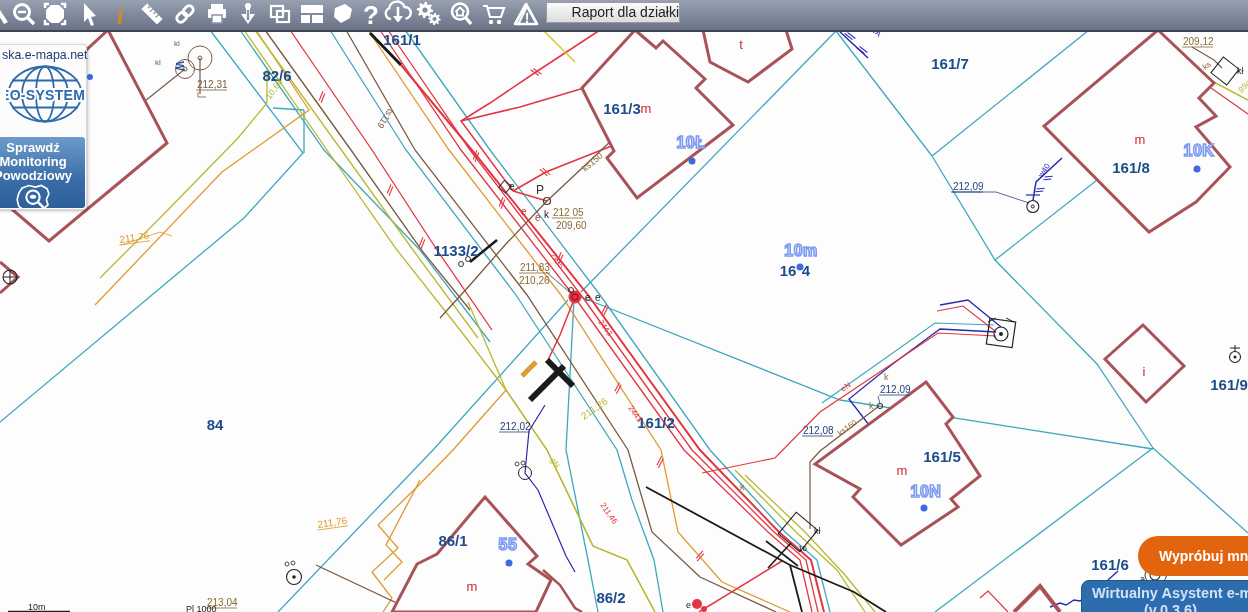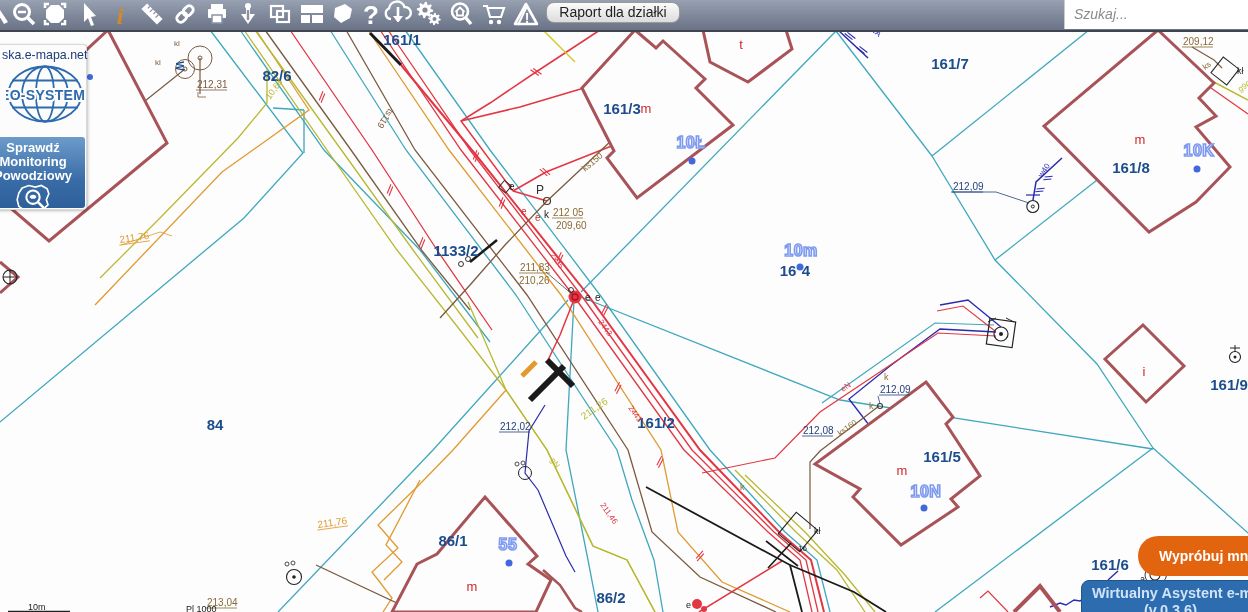--- a/index.html
+++ b/index.html
@@ -3,22 +3,22 @@
 <meta charset="utf-8">
 <style>
 html,body{margin:0;padding:0}
 body{font-family:"Liberation Sans",sans-serif}
 #wrap{position:relative;width:1248px;height:612px;overflow:hidden;background:#fdfdfd}
 #mapsvg{position:absolute;left:0;top:0}
 #toolbar{position:absolute;left:0;top:0;width:1248px;height:30px;
  background:linear-gradient(#98a1b1,#7e8799 55%,#6b7487);border-bottom:2px solid #3f444f}
 #tbicons{position:absolute;left:0;top:0;height:30px}
 #raport{position:absolute;left:546px;top:2px;width:132px;height:19px;
- background:linear-gradient(#fbfbfb,#dcdcdc);border:1px solid #9a9a9a;border-radius:8px;
- font-size:14px;color:#222;text-align:center;line-height:19px}
+ background:linear-gradient(#fbfbfb,#dcdcdc);border:1px solid #9a9a9a;border-radius:0;
+ font-size:14px;color:#222;text-align:right;line-height:19px}
 #searchbox{position:absolute;left:1064px;top:0;width:184px;height:29px;background:#fff;border-left:1px solid #ccc}
 #searchbox span{display:block;margin:6px 0 0 9px;font-size:14px;font-style:italic;color:#8a8a8a}
 #panel{position:absolute;left:-75px;top:44px;width:160px;height:164px;background:#fcfcfc;
  border:1px solid #d8d8d8;border-radius:4px;box-shadow:1px 1px 3px rgba(0,0,0,.25)}
 #panel .site{position:absolute;top:3px;left:76px;font-size:12.4px;font-weight:normal;color:#1d3d77;white-space:nowrap}
 #globe{position:absolute;left:80px;top:20px}
 #bluebox{position:absolute;left:55px;top:92px;width:104px;height:71px;border-radius:3px;
  background:linear-gradient(#6d9ccb,#3a6da8 60%,#2d5f9b);text-align:center;overflow:hidden}
 #bluebox div{color:#fff;font-weight:bold;font-size:13px;line-height:14px}
 #bluebox svg{display:block;margin:0 auto}
@@ -507,23 +507,20 @@
         </g>
 <g transform="translate(526,0)">
           <path d="M0,4 L11,24 L-11,24 Z" fill="none" stroke="#fff" stroke-width="2.6" stroke-linejoin="round"></path>
           <line x1="-8" y1="25" x2="1" y2="6" stroke="#fff" stroke-width="2"></line>
           <text x="1" y="23" font-size="14" font-weight="bold" fill="#fff" text-anchor="middle">!</text>
         </g>
       </svg>
 
 <div id="raport">Raport dla działki</div>
 
-<div id="searchbox">
-        <span>Szukaj...</span>
-      </div>
 </div>
 
 <div id="panel">
 <div class="site">ska.e-mapa.net</div>
 <svg id="globe" width="78" height="58" viewBox="0 0 78 58">
         <g stroke="#2d6bad" fill="none" stroke-width="1.8">
 <ellipse cx="39" cy="29" rx="36.5" ry="27.5"></ellipse>
 <ellipse cx="39" cy="29" rx="23" ry="27.5"></ellipse>
 <ellipse cx="39" cy="29" rx="9" ry="27.5"></ellipse>
 <path d="M3,29 L75,29"></path>

